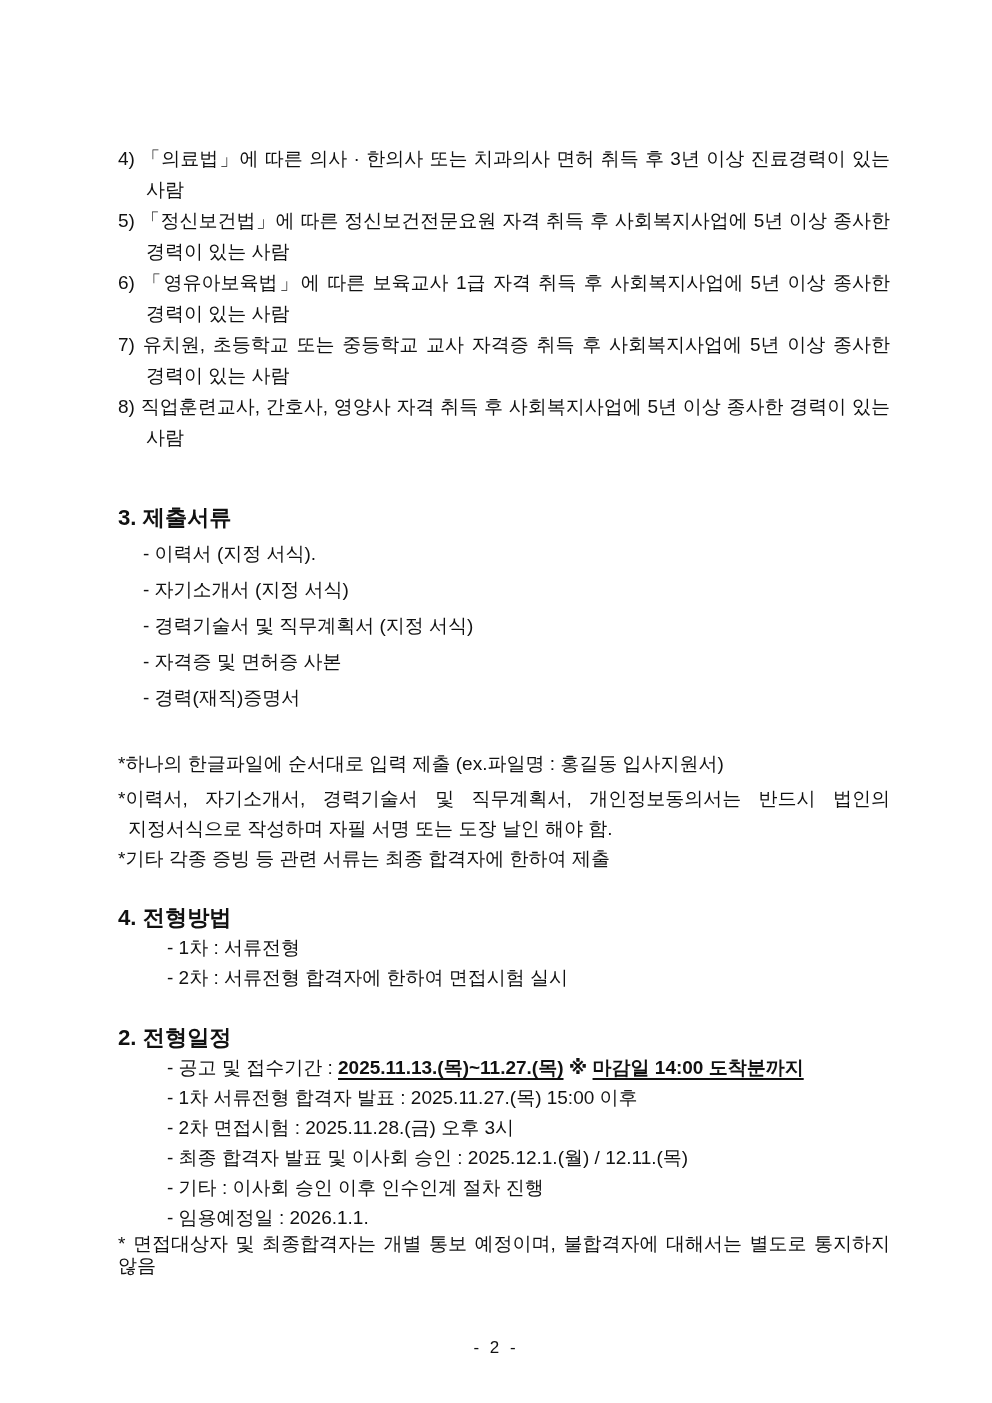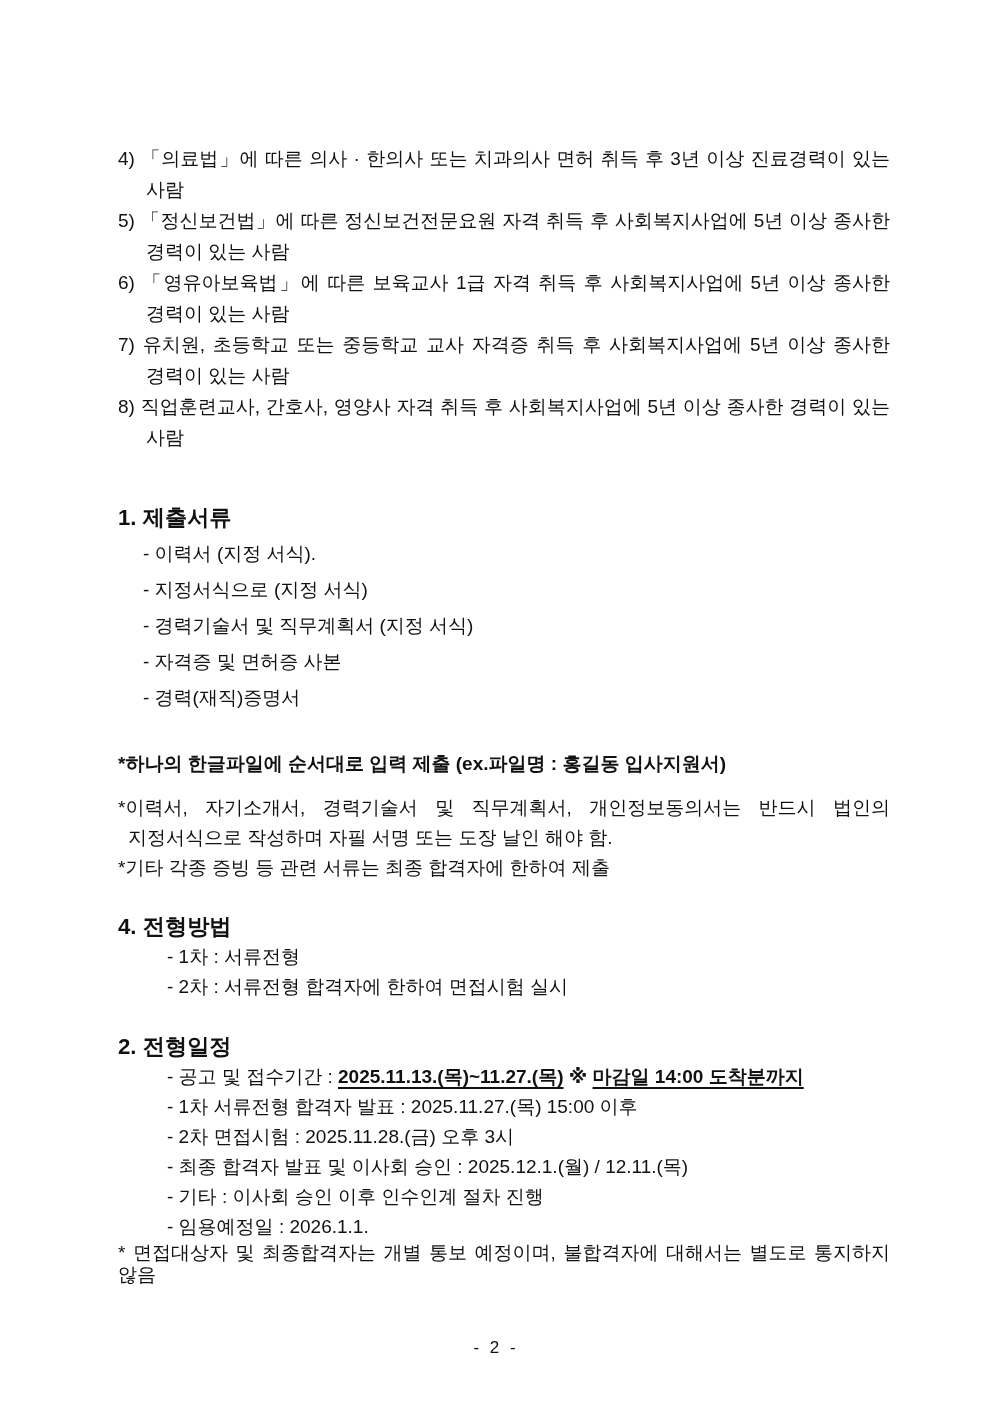--- a/index.html
+++ b/index.html
@@ -44,22 +44,22 @@
   .docs-list { list-style: none; margin-top: 3px; padding-left: 25px; }
   .docs-list li { line-height: 36px; }
 
   
   .note {
     line-height: 30px;
     text-align: justify;
     padding-left: 10px;
     text-indent: -10px;
   }
-  .note.bold { font-weight: bold; margin-top: 33px; }
-  .note.n2 { margin-top: 14px; }
+  .note.bold { font-weight: normal; margin-top: 33px; }
+  .note.n2 { margin-top: 5px; }
 
   
   .plain-list { list-style: none; padding-left: 25px; }
   .plain-list li { line-height: 30px; text-align: justify; margin-left: 24px; }
 
   .schedule-strong { font-weight: bold; }
   .schedule-strong u, u.schedule-strong {
     text-decoration: underline;
     text-decoration-thickness: 2px;
     text-underline-offset: 4px;
@@ -83,24 +83,24 @@
   <div class="content">
 
     <div>
       <p class="q-item"><span class="q-num">4)</span> <span>「의료법」에 따른 의사 · 한의사 또는 치과의사 면허 취득 후 3년 이상 진료경력이 있는 사람</span></p>
       <p class="q-item"><span class="q-num">5)</span> <span>「정신보건법」에 따른 정신보건전문요원 자격 취득 후 사회복지사업에 5년 이상 종사한 경력이 있는 사람</span></p>
       <p class="q-item"><span class="q-num">6)</span> <span>「영유아보육법」에 따른 보육교사 1급 자격 취득 후 사회복지사업에 5년 이상 종사한 경력이 있는 사람</span></p>
       <p class="q-item"><span class="q-num">7)</span> <span>유치원, 초등학교 또는 중등학교 교사 자격증 취득 후 사회복지사업에 5년 이상 종사한 경력이 있는 사람</span></p>
       <p class="q-item"><span class="q-num">8)</span> <span>직업훈련교사, 간호사, 영양사 자격 취득 후 사회복지사업에 5년 이상 종사한 경력이 있는 사람</span></p>
     </div>
 
-    <h3 class="sec-title s3">1. 제출서류</h3>
+    <h3 class="sec-title s3">3. 제출서류</h3>
     <ul class="docs-list">
       <li>- 이력서 (지정 서식).</li>
-      <li>- 지정서식으로 (지정 서식)</li>
+      <li>- 자기소개서 (지정 서식)</li>
       <li>- 경력기술서 및 직무계획서 (지정 서식)</li>
       <li>- 자격증 및 면허증 사본</li>
       <li>- 경력(재직)증명서</li>
     </ul>
 
     <p class="note bold">*하나의 한글파일에 순서대로 입력 제출 (ex.파일명 : 홍길동 입사지원서)</p>
     <p class="note n2">*이력서, 자기소개서, 경력기술서 및 직무계획서, 개인정보동의서는 반드시 법인의 지정서식으로 작성하며 자필 서명 또는 도장 날인 해야 함.</p>
     <p class="note">*기타 각종 증빙 등 관련 서류는 최종 합격자에 한하여 제출</p>
 
     <h3 class="sec-title s4">4. 전형방법</h3>

